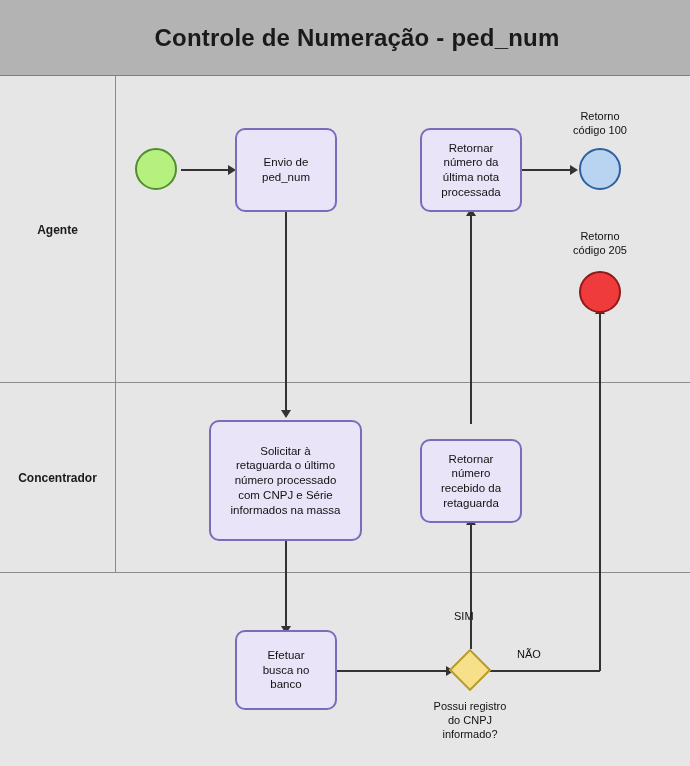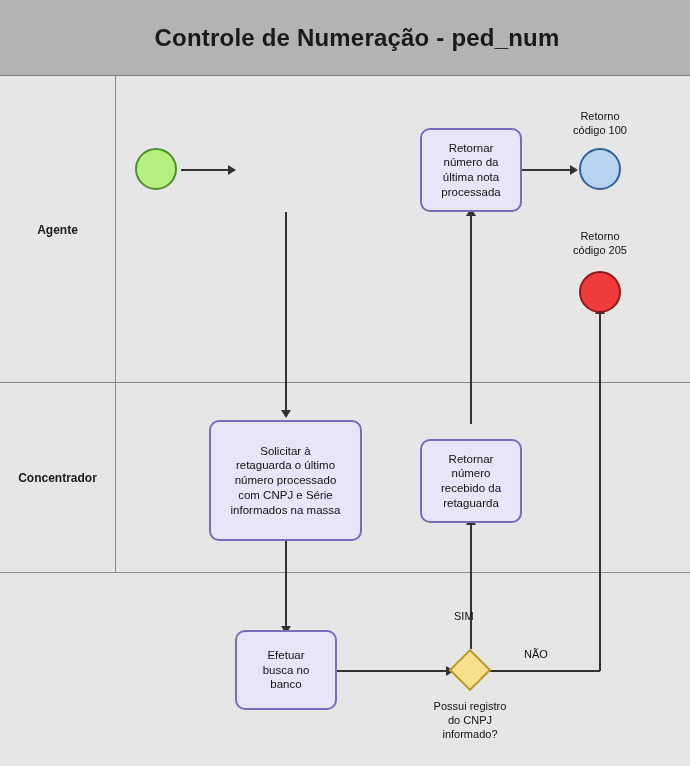--- a/index.html
+++ b/index.html
@@ -187,20 +187,22 @@
   <div class="conn-h" style="left:522px;top:169px;width:52px;"></div>
   <div class="arrow arrow-right" style="left:570px;top:165px;"></div>
 
   <div class="conn-h" style="left:490px;top:670px;width:110px;"></div>
   <div class="conn-v" style="left:599px;top:313px;height:358px;"></div>
   <div class="arrow arrow-up" style="left:595px;top:306px;"></div>
 
   <div class="label" style="left:118px;top:128px;width:70px;margin-top:37px;">PDV</div>
   <div class="event event-start" style="left:135px;top:148px;width:42px;height:42px;"></div>
 
+  <div class="task" style="left:235px;top:128px;width:102px;height:84px;white-space:pre-line;">Envio de
+ped_num</div>
 
   <div class="task" style="left:420px;top:128px;width:102px;height:84px;white-space:pre-line;">Retornar
 número da
 última nota
 processada</div>
 
   <div class="label" style="left:556px;top:110px;width:88px;">Retorno
 código 100</div>
   <div class="event event-end-blue" style="left:579px;top:148px;width:42px;height:42px;"></div>
 
@@ -222,15 +224,15 @@
   <div class="task" style="left:235px;top:630px;width:102px;height:80px;white-space:pre-line;">Efetuar
 busca no
 banco</div>
 
   <div class="gateway" style="left:455px;top:655px;width:30px;height:30px;"></div>
   <div class="label" style="left:400px;top:700px;width:140px;">Possui registro
 do CNPJ
 informado?</div>
 
   <div class="label" style="left:454px;top:610px;width:40px;text-align:left;">SIM</div>
-  <div class="label" style="left:508px;top:648px;width:42px;text-align:left;margin-left:16px;">NÃO</div>
+  <div class="label" style="left:508px;top:648px;width:42px;text-align:center;">NÃO</div>
 
 </div>
 
 </body></html>

